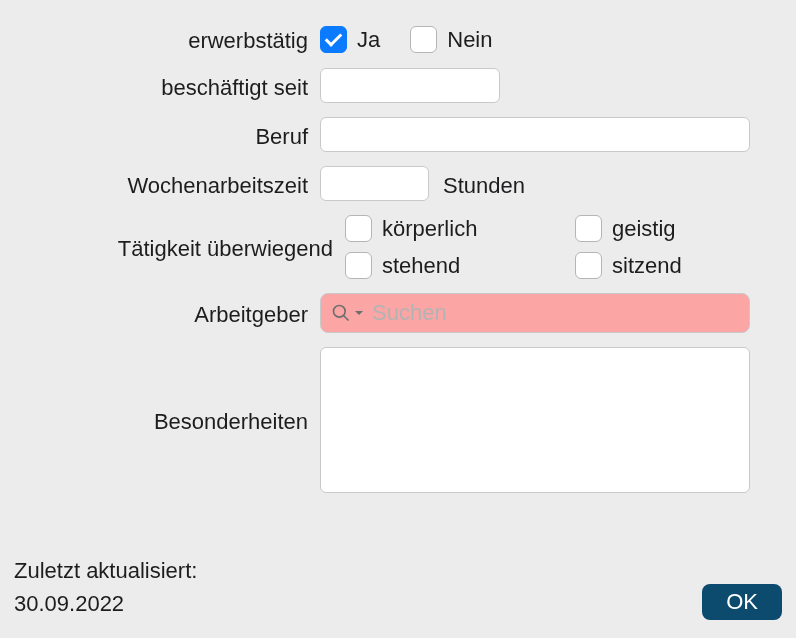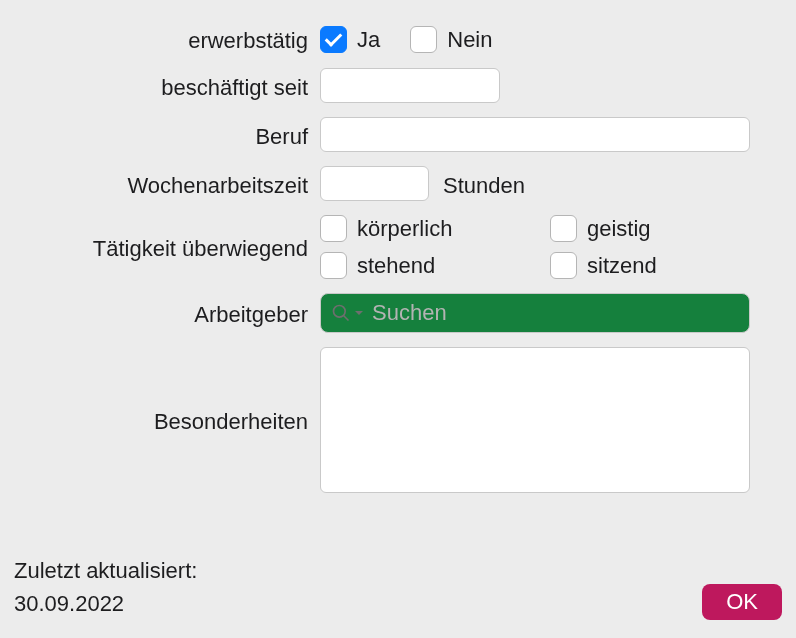--- a/index.html
+++ b/index.html
@@ -78,21 +78,21 @@
     .grid-2x2 {
       display: grid;
       grid-template-columns: 230px auto;
       row-gap: 10px;
     }
     .cell { display: flex; align-items: center; }
     .search-wrap {
       position: relative;
       width: 430px;
       height: 40px;
-      background: #15803d;
+      background: #fca5a5;
       border: 1px solid #c9c9c9;
       border-radius: 8px;
       display: flex;
       align-items: center;
       padding-left: 10px;
     }
     .search-icon {
       width: 20px;
       height: 20px;
       fill: none;
@@ -133,21 +133,21 @@
       position: absolute;
       bottom: 18px;
       left: 14px;
       right: 14px;
       display: flex;
       justify-content: space-between;
       align-items: flex-end;
     }
     .updated { line-height: 1.5; }
     .ok-btn {
-      background: #be185d;
+      background: #0c4a6e;
       color: #fff;
       border: none;
       border-radius: 8px;
       font-size: 22px;
       padding: 5px 24px;
       cursor: pointer;
     }
     .form { padding-top: 24px; }
   </style>
 </head>
@@ -180,21 +180,21 @@
   </div>
 
   <div class="form-row">
     <div class="label-col">Wochenarbeitszeit</div>
     <div class="field-col">
       <input type="text" class="tx tx-small" value="" style="">
       <span class="unit">Stunden</span>
     </div>
   </div>
 
-  <div class="form-row" style="">
+  <div class="form-row" style="padding-left:25px;">
     <div class="label-col">Tätigkeit überwiegend</div>
     <div class="field-col">
       <div class="grid-2x2">
         <div class="cell">
           <input type="checkbox" class="cb" style="">
           <span>körperlich</span>
         </div>
         <div class="cell">
           <input type="checkbox" class="cb" style="">
           <span>geistig</span>

